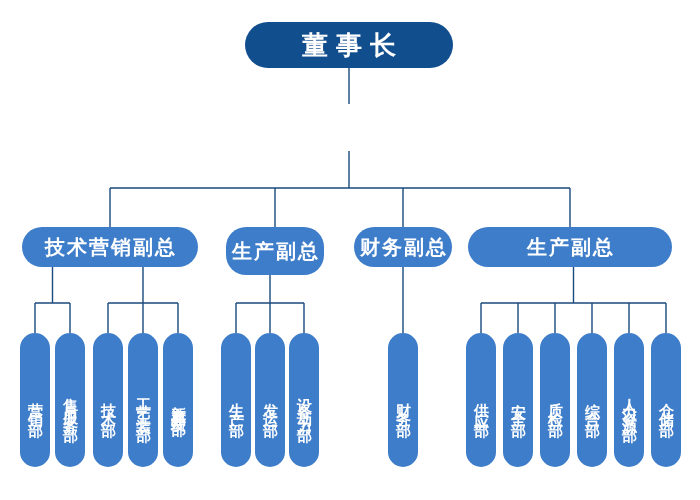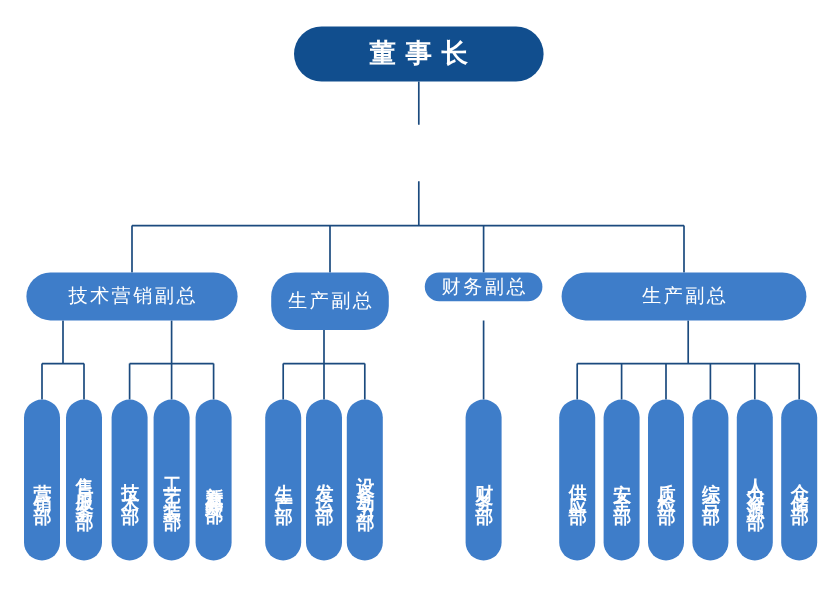--- a/index.html
+++ b/index.html
@@ -24,30 +24,30 @@
     align-items: center;
     justify-content: center;
     box-sizing: border-box;
     color: var(--txt, #ffffff);
     font-family: "DejaVu Sans", sans-serif;
     user-select: none;
   }
   .exec {
     background: var(--exec, #114e8e);
     border-radius: 24px;
-    font-size: 22px;
+    font-size: 26px;
     font-weight: bold;
     letter-spacing: 8px;
     text-indent: 8px;
   }
   .vp {
     background: var(--branch, #3e7dc9);
     border-radius: 20px;
-    font-size: 16px;
-    font-weight: normal;
+    font-size: 20px;
+    font-weight: bold;
     letter-spacing: 2px;
     text-indent: 2px;
   }
   .dept {
     background: var(--branch, #3e7dc9);
     border-radius: 15px;
     font-size: 15px;
     font-weight: bold;
     writing-mode: vertical-rl;
     text-orientation: upright;
@@ -57,21 +57,21 @@
 <body>
 
 <div class="stage">
   <svg id="connectors" width="700" height="500" viewBox="0 0 700 500" xmlns="http://www.w3.org/2000/svg">
     <path id="connector-path" fill="none" stroke-width="1.4" d="M349 68V104 M349 151V188 M110 188H570 M110 188V227 M275 188V227 M403 188V227 M570 188V227 M52.5 267V303 M35 303H70 M35 303V333 M70 303V333 M143 267V303 M108 303H178 M108 303V333 M143 303V333 M178 303V333 M270 267V303 M236 303H304 M236 303V333 M270 303V333 M304 303V333 M403 267V333 M573.5 267V303 M481 303H666 M481 303V333 M518 303V333 M555 303V333 M592 303V333 M629 303V333 M666 303V333" stroke="#1b4a7e"></path>
   </svg>
   <div id="nodes">
       <div class="node exec" style="left: 245px; top: 22px; width: 208px; height: 46px;">董事长</div>
       <div class="node vp" style="left: 22px; top: 227px; width: 176px; height: 40px;">技术营销副总</div>
       <div class="node vp" style="left: 226px; top: 227px; width: 98px; height: 48px;">生产副总</div>
-      <div class="node vp" style="left: 354px; top: 227px; width: 98px; height: 24px;">财务副总</div>
+      <div class="node vp" style="left: 354px; top: 227px; width: 98px; height: 40px;">财务副总</div>
       <div class="node vp" style="left: 468px; top: 227px; width: 204px; height: 40px;">生产副总</div>
       <div class="node dept" style="left: 20px; top: 333px; width: 30px; height: 134px; letter-spacing: 9px; padding-top: 9px;">营销部</div>
       <div class="node dept" style="left: 55px; top: 333px; width: 30px; height: 134px; letter-spacing: 7px; padding-top: 7px;">售后服务部</div>
       <div class="node dept" style="left: 93px; top: 333px; width: 30px; height: 134px; letter-spacing: 9px; padding-top: 9px;">技术部</div>
       <div class="node dept" style="left: 128px; top: 333px; width: 30px; height: 134px; letter-spacing: 7px; padding-top: 7px;">工艺工装部</div>
       <div class="node dept" style="left: 163px; top: 333px; width: 30px; height: 134px; letter-spacing: 3px; padding-top: 3px;">新产品开发部</div>
       <div class="node dept" style="left: 221px; top: 333px; width: 30px; height: 134px; letter-spacing: 9px; padding-top: 9px;">生产部</div>
       <div class="node dept" style="left: 255px; top: 333px; width: 30px; height: 134px; letter-spacing: 9px; padding-top: 9px;">发运部</div>
       <div class="node dept" style="left: 289px; top: 333px; width: 30px; height: 134px; letter-spacing: 7px; padding-top: 7px;">设备动力部</div>
       <div class="node dept" style="left: 388px; top: 333px; width: 30px; height: 134px; letter-spacing: 9px; padding-top: 9px;">财务部</div>

